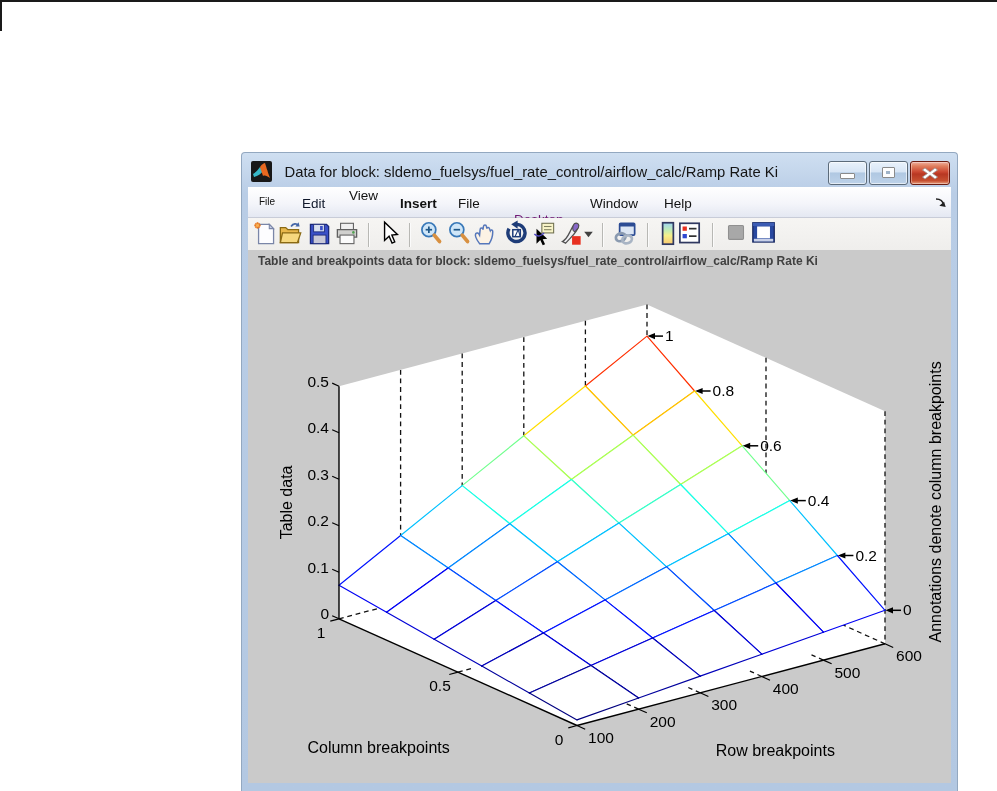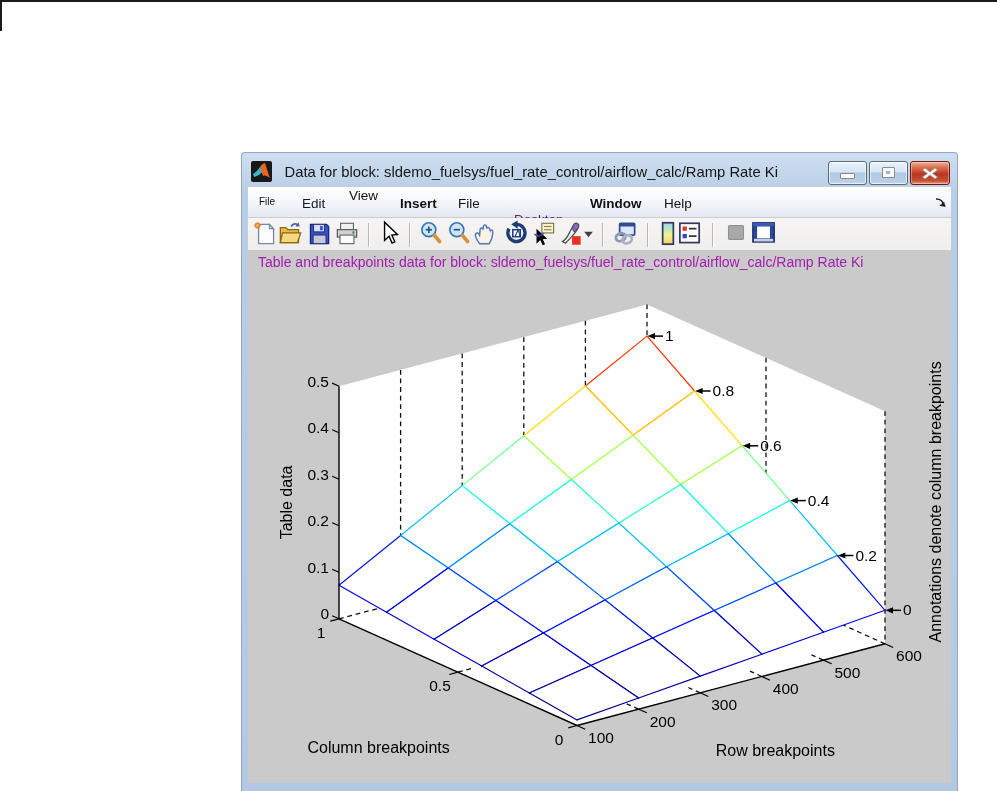--- a/index.html
+++ b/index.html
@@ -39,21 +39,21 @@
   </div>
 
 <div class="abs" style="left:248px;top:187px;width:703px;height:31px;
      background:linear-gradient(#ffffff,#f4f5fa 55%,#e4e8f2);border-bottom:1px solid #c8ccd8;box-sizing:border-box;"></div>
 <span style="position:absolute;left:259px;top:196px;font-size:10px;color:#111;">File</span>
 <span style="position:absolute;left:302px;top:196px;font-size:13.5px;color:#0f172a;">Edit</span>
 <span style="position:absolute;left:349px;top:188px;font-size:13.5px;color:#111;">View</span>
 <span style="position:absolute;left:400px;top:196px;font-size:13.5px;color:#111;font-weight:bold;">Insert</span>
 <span style="position:absolute;left:458px;top:196px;font-size:13.5px;color:#111;">File</span>
 <span style="position:absolute;left:514px;top:212px;font-size:13.5px;color:#701a75;">Desktop</span>
-<span style="position:absolute;left:590px;top:196px;font-size:13.5px;color:#111;font-weight:bold;">Window</span>
+<span style="position:absolute;left:590px;top:196px;font-size:13.5px;color:#111;">Window</span>
 <span style="position:absolute;left:664px;top:196px;font-size:13.5px;color:#111;">Help</span>
 <svg style="position:absolute;left:934px;top:196px;" width="14" height="14" viewBox="0 0 14 14">
     <path d="M2 3 C7 3 9 5 9.5 9" fill="none" stroke="#222" stroke-width="1.6"></path>
     <path d="M12 10.5 L5.5 10.5 L9.5 5.5 Z" fill="#222" transform="rotate(10 9 9)"></path>
   </svg>
 
 <div class="abs" style="left:248px;top:218px;width:703px;height:33px;
      background:linear-gradient(#f6f5f3,#efeeec);border-bottom:1px solid #8a8a8a;box-sizing:border-box;"></div>
 <svg style="position:absolute;left:252px;top:219px;" width="26" height="30" viewBox="0 0 24 28">
 <path d="M6 5 L16 5 L20 9 L20 23 L6 23 Z" fill="#fdfdff" stroke="#7a86a8" stroke-width="1.2"></path>
@@ -353,13 +353,13 @@
 <line x1="497.2" y1="195.8" x2="510.2" y2="195.8" stroke="#000" stroke-width="1.5"></line>
 <polygon points="494.7,195.8 502.2,192.7 502.2,198.9" fill="#000"></polygon>
 <text x="512.2" y="200.8" font-family="Liberation Sans, sans-serif" font-size="15.5px" fill="#000000">0.6</text>
 <line x1="449.6" y1="141.0" x2="462.6" y2="141.0" stroke="#000" stroke-width="1.5"></line>
 <polygon points="447.1,141.0 454.6,137.9 454.6,144.1" fill="#000"></polygon>
 <text x="464.6" y="146.0" font-family="Liberation Sans, sans-serif" font-size="15.5px" fill="#000000">0.8</text>
 <line x1="402.0" y1="86.1" x2="415.0" y2="86.1" stroke="#000" stroke-width="1.5"></line>
 <polygon points="399.5,86.1 407.0,83.0 407.0,89.2" fill="#000"></polygon>
 <text x="417.0" y="91.1" font-family="Liberation Sans, sans-serif" font-size="15.5px" fill="#000000">1</text>
 </svg>
-<div class="abs" style="left:258px;top:253.5px;width:693px;height:19px;overflow:hidden;font-size:14px;color:#a21caf;white-space:nowrap;">Table and breakpoints data for block: sldemo_fuelsys/fuel_rate_control/airflow_calc/Ramp Rate Ki</div>
+<div class="abs" style="left:258px;top:253.5px;width:693px;height:19px;overflow:hidden;font-size:12px;color:#404040;white-space:nowrap;font-weight:bold;">Table and breakpoints data for block: sldemo_fuelsys/fuel_rate_control/airflow_calc/Ramp Rate Ki</div>
 
 </body></html>

